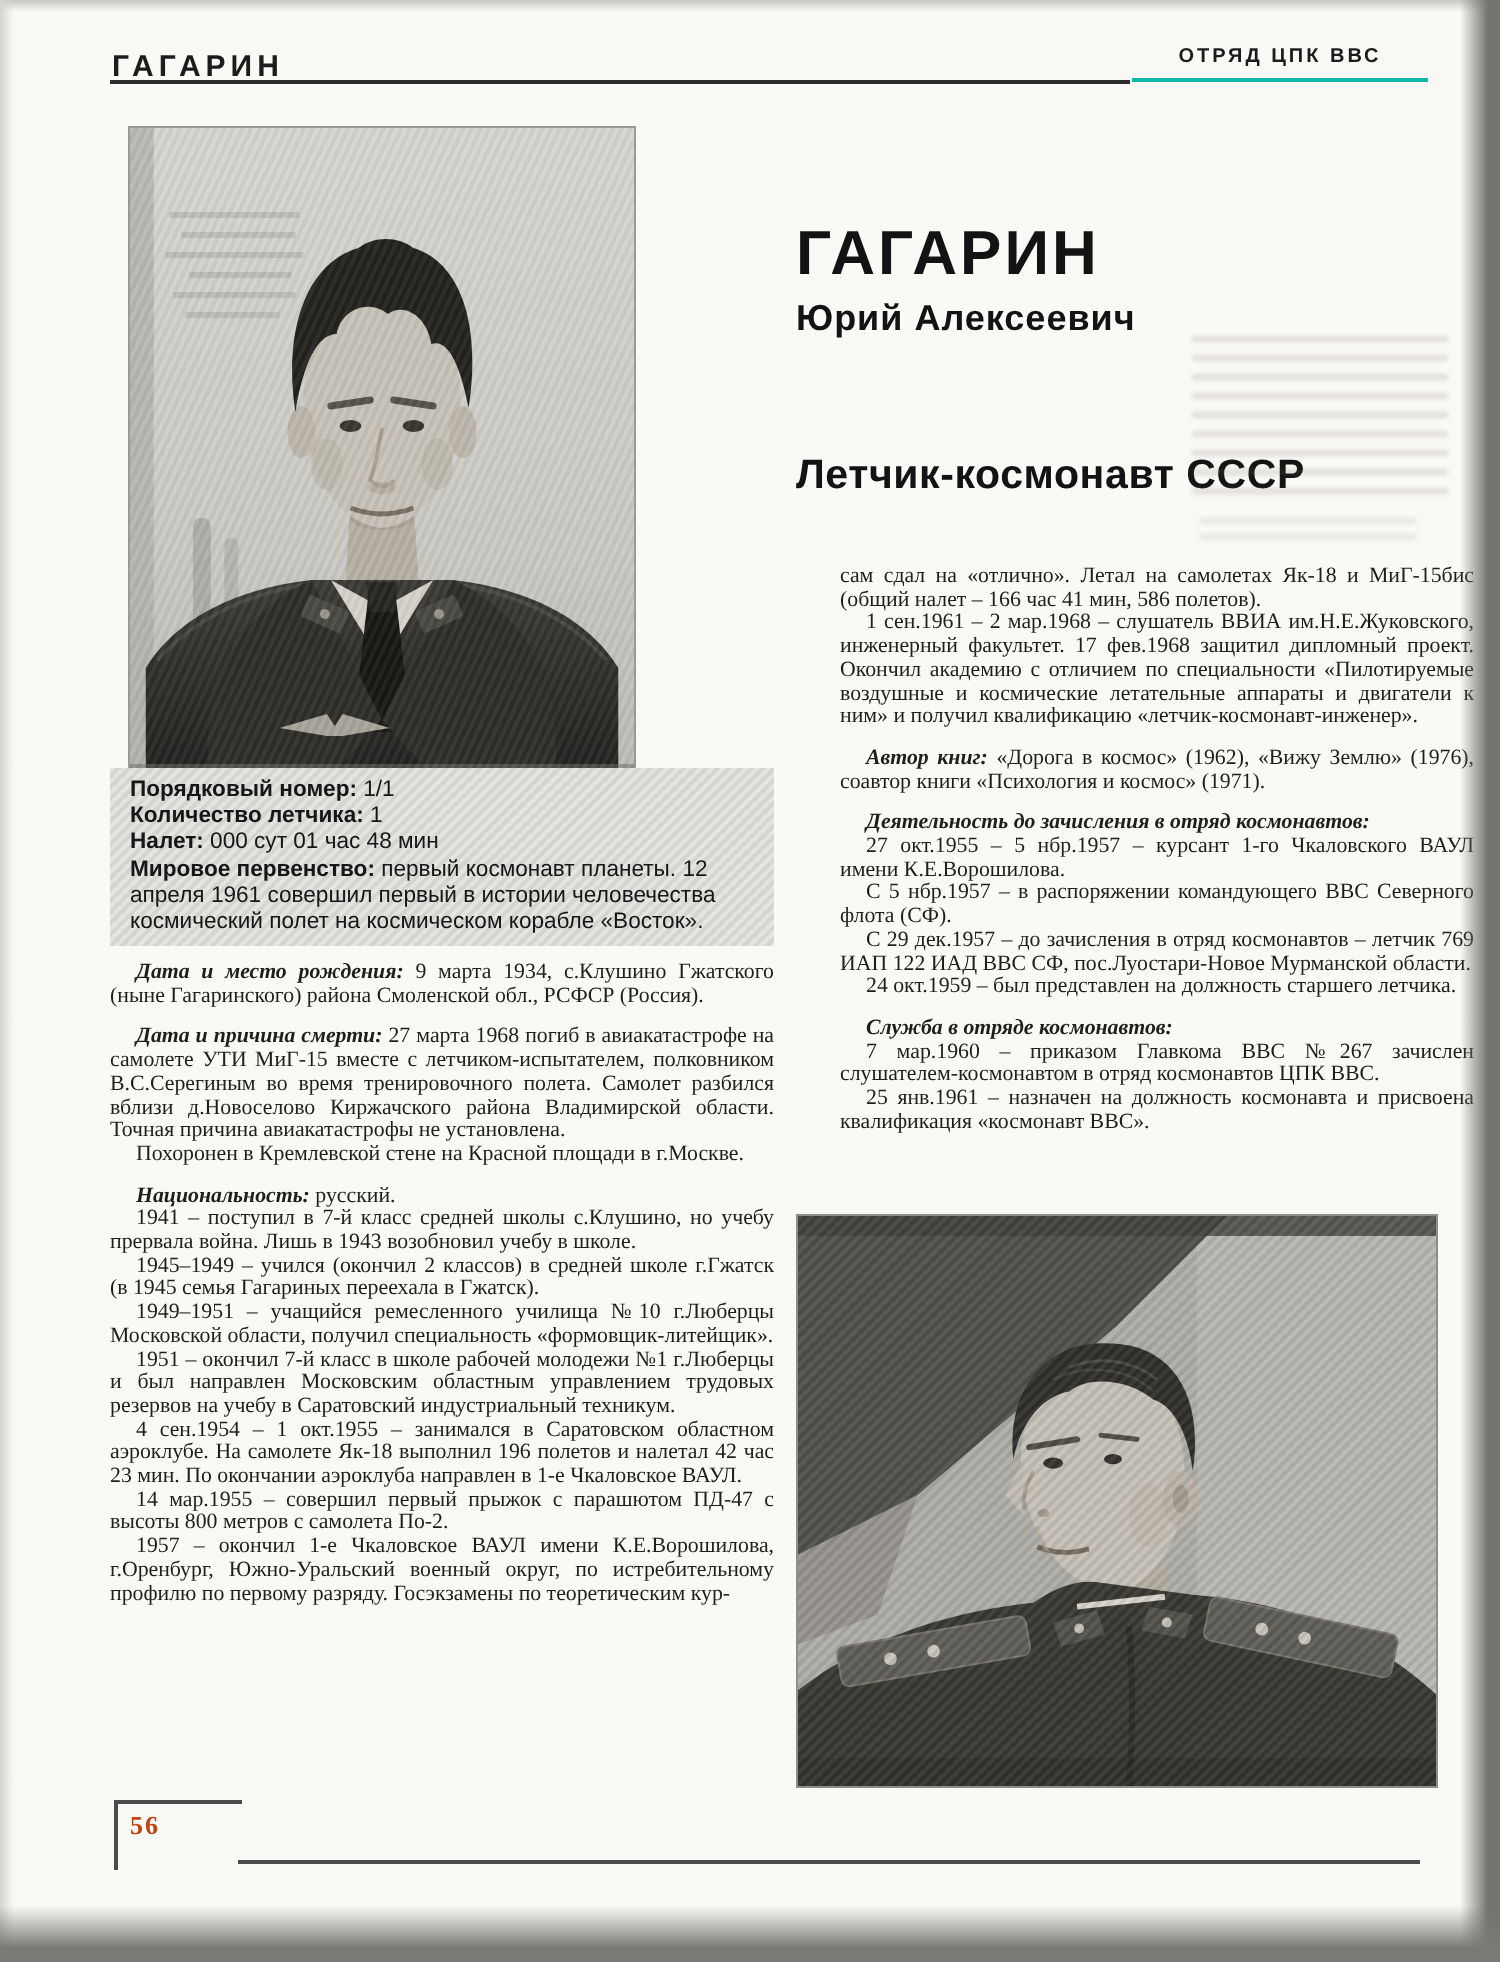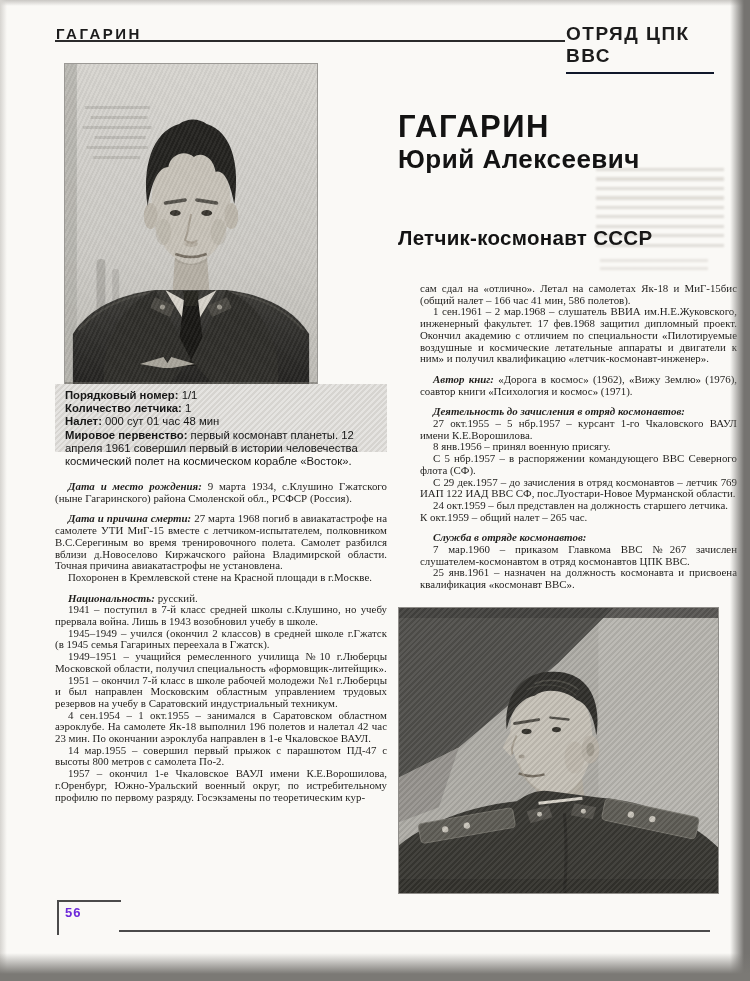--- a/index.html
+++ b/index.html
@@ -17,70 +17,70 @@
     background:linear-gradient(to bottom,rgba(116,114,110,0),#7b7975 75%);}
   .edge.top{left:0;top:0;width:100%;height:6px;
     background:linear-gradient(to bottom,#c9c7c3,rgba(201,199,195,0));}
   .edge.left{left:0;top:0;width:7px;height:100%;
     background:linear-gradient(to right,#d6d4d0,rgba(214,212,208,0));}
 
   
   .hdr{font-family:"Liberation Sans",sans-serif;font-weight:bold;color:#1c1c1c;}
   #header-left{position:absolute;left:56px;top:25px;font-size:15px;letter-spacing:2.5px;}
   #header-rule{position:absolute;left:55px;top:40px;width:510px;height:2px;background:#2b2b2b;}
-  #header-right{position:absolute;left:566px;top:23px;width:148px;text-align:left;
-    font-size:19px;letter-spacing:1.5px;border-bottom:2px solid #0f172a;padding-bottom:5px;}
+  #header-right{position:absolute;left:566px;top:23px;width:148px;text-align:center;
+    font-size:10px;letter-spacing:1.5px;border-bottom:2px solid #14b8a6;padding-bottom:5px;}
 
   
   #title{position:absolute;left:398px;top:110px;color:#131313;
     font-family:"Liberation Sans",sans-serif;font-weight:bold;}
   #title-surname{font-size:31px;line-height:34px;letter-spacing:1.5px;}
-  #title-name{font-size:26px;line-height:31px;letter-spacing:0.5px;text-align:center;}
+  #title-name{font-size:18px;line-height:31px;letter-spacing:0.5px;text-align:center;}
   #title-role{position:absolute;left:398px;top:226px;color:#131313;
     font-family:"Liberation Sans",sans-serif;font-weight:bold;font-size:20.5px;letter-spacing:0.3px;}
 
   
   .bleed{position:absolute;pointer-events:none;filter:blur(1.2px);}
   #bleed-title{left:596px;top:168px;width:128px;height:84px;
     background:repeating-linear-gradient(to bottom,rgba(120,110,96,0.20) 0 3px,rgba(0,0,0,0) 3px 9.5px);}
   #bleed-role{left:600px;top:259px;width:108px;height:12px;
     background:repeating-linear-gradient(to bottom,rgba(120,110,96,0.14) 0 3px,rgba(0,0,0,0) 3px 8px);}
 
   
   .photo{position:absolute;overflow:hidden;}
   .photo svg{display:block;width:100%;height:100%;}
   .photo::after{content:"";position:absolute;inset:0;pointer-events:none;
     background:repeating-linear-gradient(115deg,rgba(255,255,255,0.05) 0 2px,rgba(18,18,18,0.045) 2px 4px);}
   #photo-top{left:64px;top:63px;width:252px;height:322px;border:1px solid #9b9995;}
   #photo-bottom{left:398px;top:607px;width:319px;height:285px;border:1px solid #8f8d89;}
   #photo-bottom::after{background:repeating-linear-gradient(135deg,rgba(255,255,255,0.06) 0 2px,rgba(15,15,15,0.07) 2px 4px);}
 
   
-  #infobox{position:absolute;left:55px;top:384px;width:332px;height:68px;box-sizing:border-box;
+  #infobox{position:absolute;left:55px;top:384px;width:332px;height:89px;box-sizing:border-box;
     background:#dbd9d5;
     background-image:repeating-linear-gradient(135deg,rgba(255,255,255,0.28) 0 2px,rgba(0,0,0,0.025) 2px 4px);
     padding:5px 8px 4px 10px;color:#161616;
     font-family:"Liberation Sans",sans-serif;font-size:11.3px;line-height:13.2px;}
   .irow{margin:0;}
   .irow b{font-weight:bold;}
 
   
   .col{position:absolute;color:#1f1e1c;font-size:10.9px;line-height:11.7px;}
   #left-col{left:55px;top:481px;width:332px;}
   #right-col{left:420px;top:283px;width:317px;}
   .para{margin:0;text-align:justify;}
   .para.indent{text-indent:13px;}
   .para.gap{margin-top:9px;}
   .lead{font-weight:bold;font-style:italic;}
 
   
   #footer-corner{position:absolute;left:57px;top:900px;width:62px;height:33px;
     border-top:2px solid #4b4b4b;border-left:2px solid #4b4b4b;}
-  #page-number{position:absolute;left:65px;top:905px;color:#6d28d9;
-    font-family:Liberation Sans, sans-serif;font-weight:bold;font-size:13px;letter-spacing:1px;}
+  #page-number{position:absolute;left:65px;top:905px;color:#c2410c;
+    font-family:Liberation Serif, serif;font-weight:bold;font-size:13px;letter-spacing:1px;}
   #footer-rule{position:absolute;left:119px;top:930px;width:591px;height:2px;background:#4b4b4b;}
 </style>
 </head>
 <body>
 
 <div class="page">
 
   <div id="header-left" class="hdr">ГАГАРИН</div>
   <div id="header-rule"></div>
   <div id="header-right" class="hdr">ОТРЯД ЦПК ВВС</div>
@@ -186,25 +186,23 @@
     <p class="para indent"><span>14 мар.1955 – совершил первый прыжок с парашютом ПД-47 с высоты 800 метров с самолета По-2.</span></p>
     <p class="para indent"><span>1957 – окончил 1-е Чкаловское ВАУЛ имени К.Е.Ворошилова, г.Оренбург, Южно-Уральский военный округ, по истребительному профилю по первому разряду. Госэкзамены по теоретическим кур-</span></p>
   </div>
 
   <div id="right-col" class="col">
     <p class="para"><span>сам сдал на «отлично». Летал на самолетах Як-18 и МиГ-15бис (общий налет – 166 час 41 мин, 586 полетов).</span></p>
     <p class="para indent"><span>1 сен.1961 – 2 мар.1968 – слушатель ВВИА им.Н.Е.Жуковского, инженерный факультет. 17 фев.1968 защитил дипломный проект. Окончил академию с отличием по специальности «Пилотируемые воздушные и космические летательные аппараты и двигатели к ним» и получил квалификацию «летчик-космонавт-инженер».</span></p>
     <p class="para indent gap"><b class="lead">Автор книг:</b><span> «Дорога в космос» (1962), «Вижу Землю» (1976), соавтор книги «Психология и космос» (1971).</span></p>
     <p class="para indent gap"><b class="lead">Деятельность до зачисления в отряд космонавтов:</b></p>
     <p class="para indent"><span>27 окт.1955 – 5 нбр.1957 – курсант 1-го Чкаловского ВАУЛ имени К.Е.Ворошилова.</span></p>
-    <p class="para indent"><span>8 янв.1956 – принял военную присягу.</span></p>
     <p class="para indent"><span>С 5 нбр.1957 – в распоряжении командующего ВВС Северного флота (СФ).</span></p>
     <p class="para indent"><span>С 29 дек.1957 – до зачисления в отряд космонавтов – летчик 769 ИАП 122 ИАД ВВС СФ, пос.Луостари-Новое Мурманской области.</span></p>
     <p class="para indent"><span>24 окт.1959 – был представлен на должность старшего летчика.</span></p>
-    <p class="para"><span>К окт.1959 – общий налет – 265 час.</span></p>
     <p class="para indent gap"><b class="lead">Служба в отряде космонавтов:</b></p>
     <p class="para indent"><span>7 мар.1960 – приказом Главкома ВВС №267 зачислен слушателем-космонавтом в отряд космонавтов ЦПК ВВС.</span></p>
     <p class="para indent"><span>25 янв.1961 – назначен на должность космонавта и присвоена квалификация «космонавт ВВС».</span></p>
   </div>
 
   <div id="photo-bottom" class="photo">
     <svg viewBox="0 0 320 286" preserveAspectRatio="none" role="img">
       <rect width="320" height="286" fill="#aeaca6"></rect>
       <rect x="200" width="120" height="286" fill="#b8b6b0"></rect>
       <path d="M0,0 L215,0 L160,55 L60,140 L0,170 Z" fill="#504f4b"></path>

